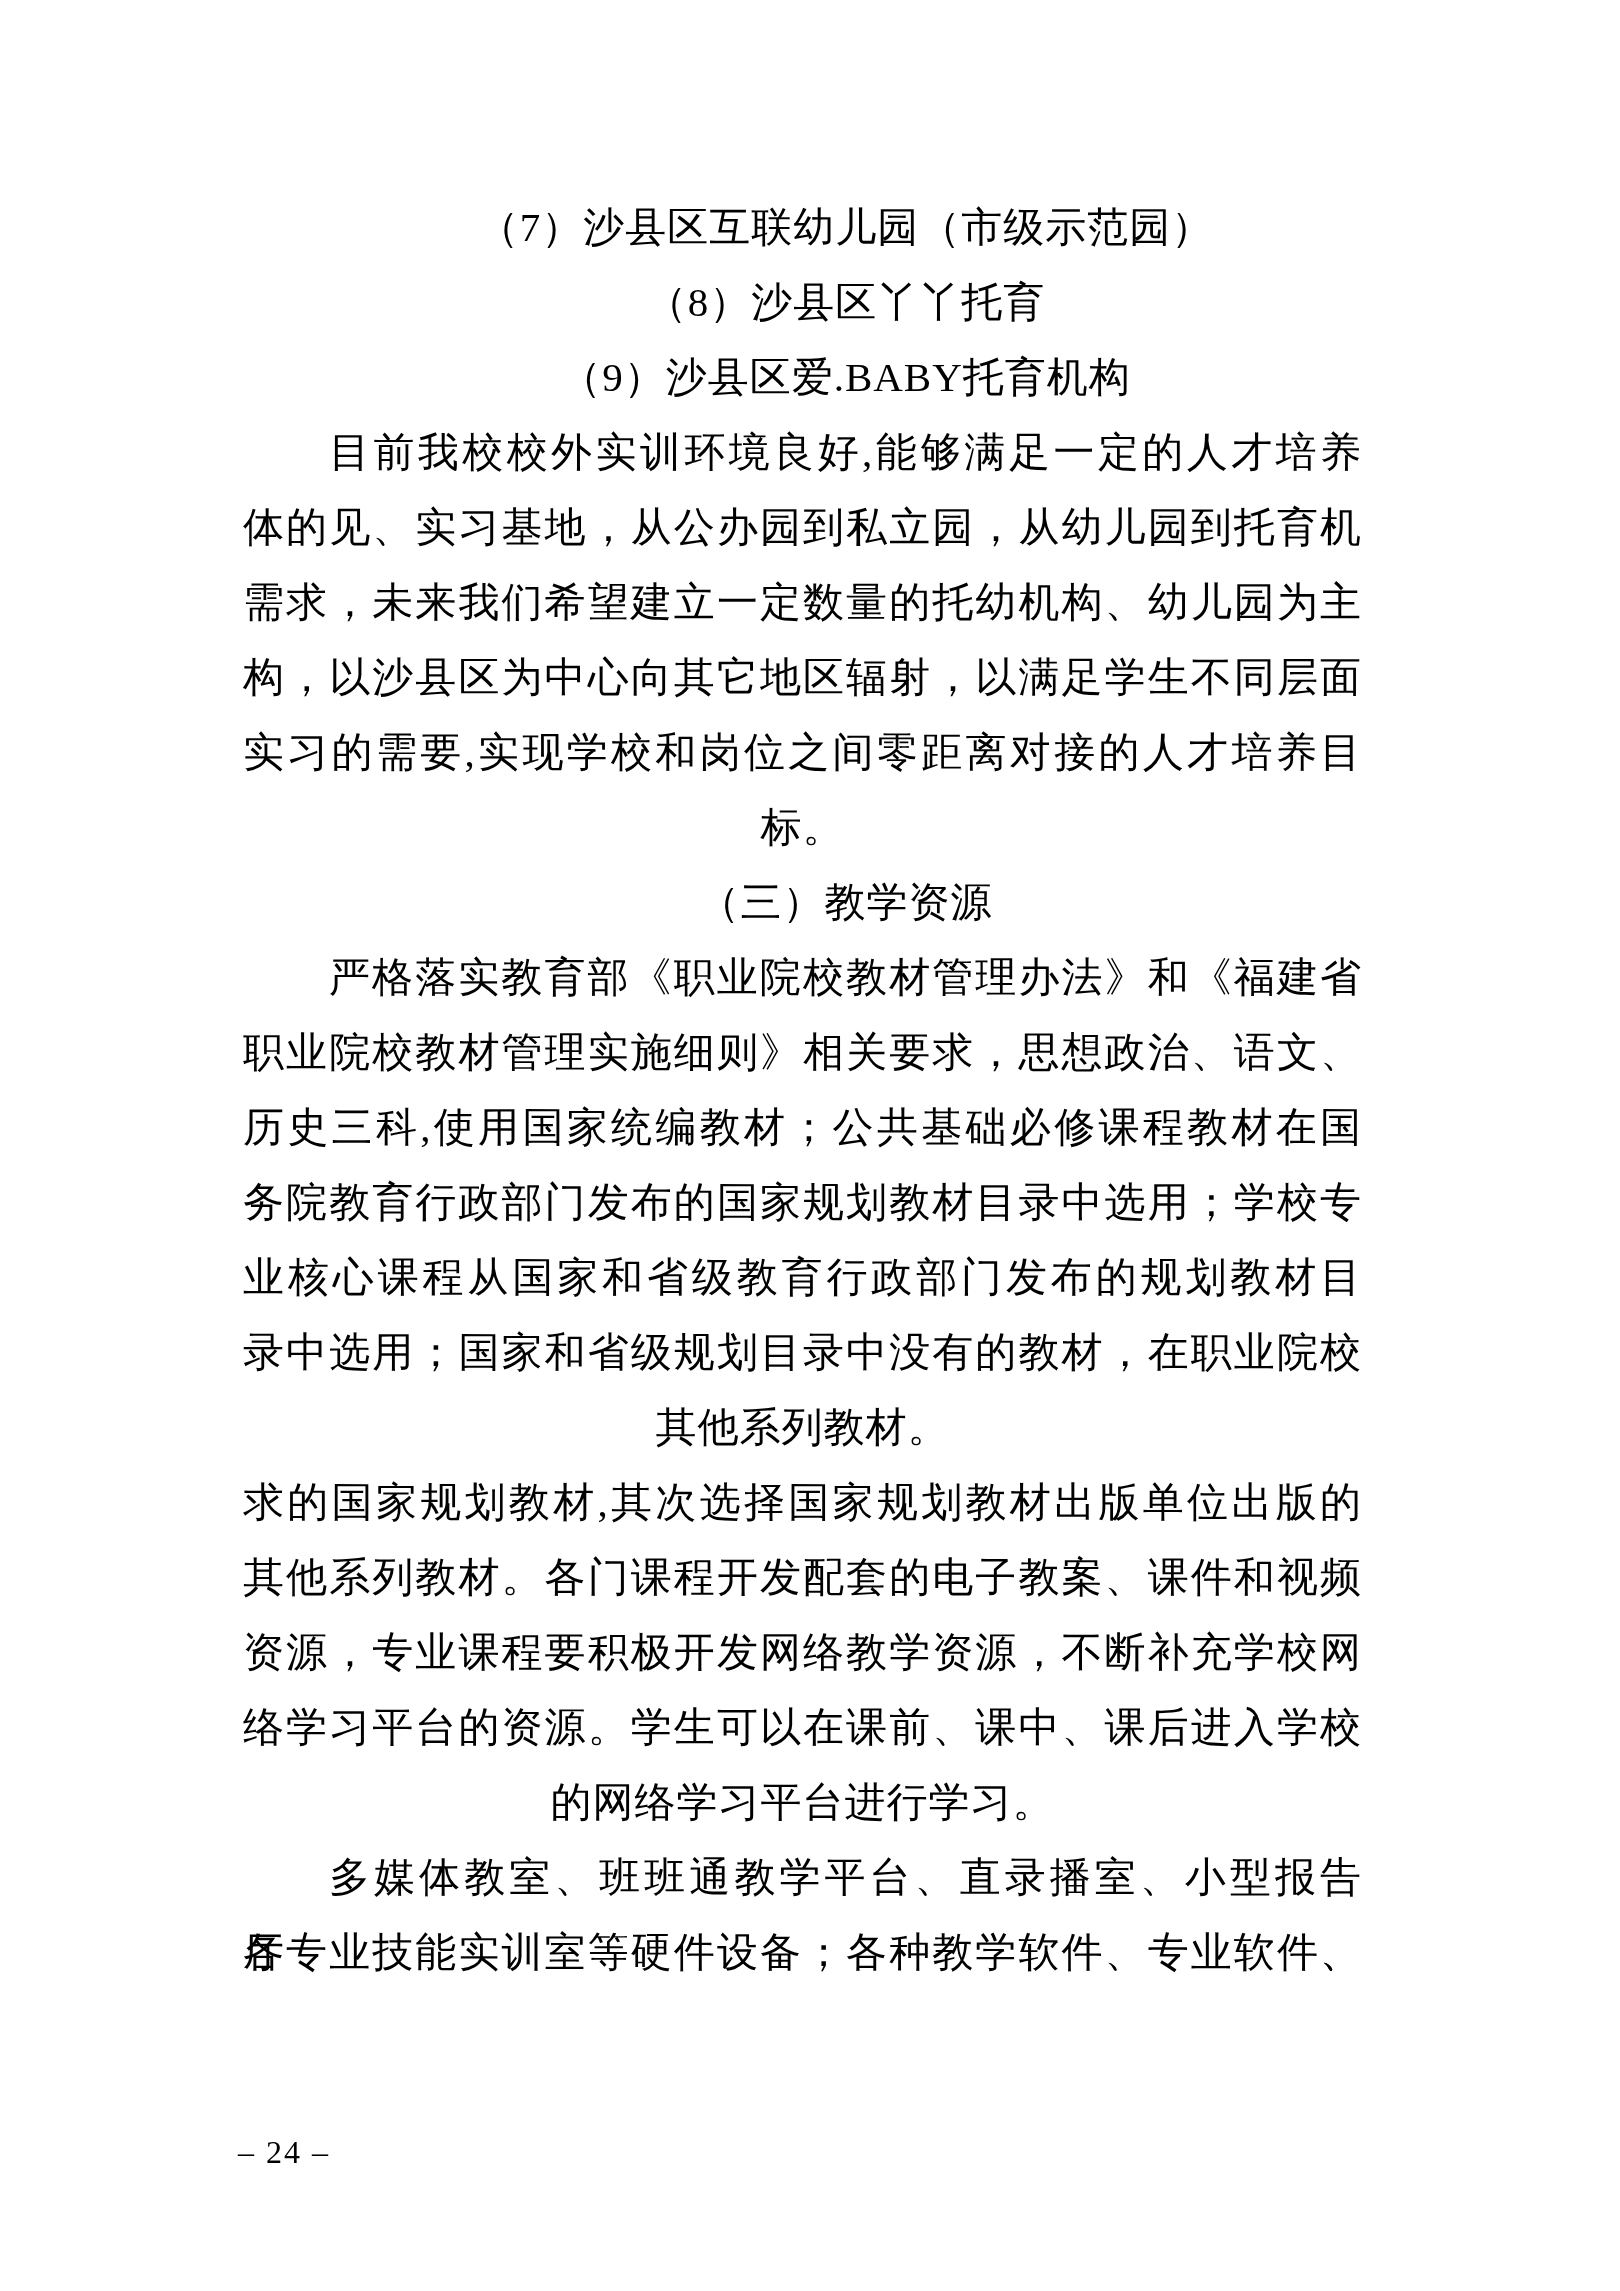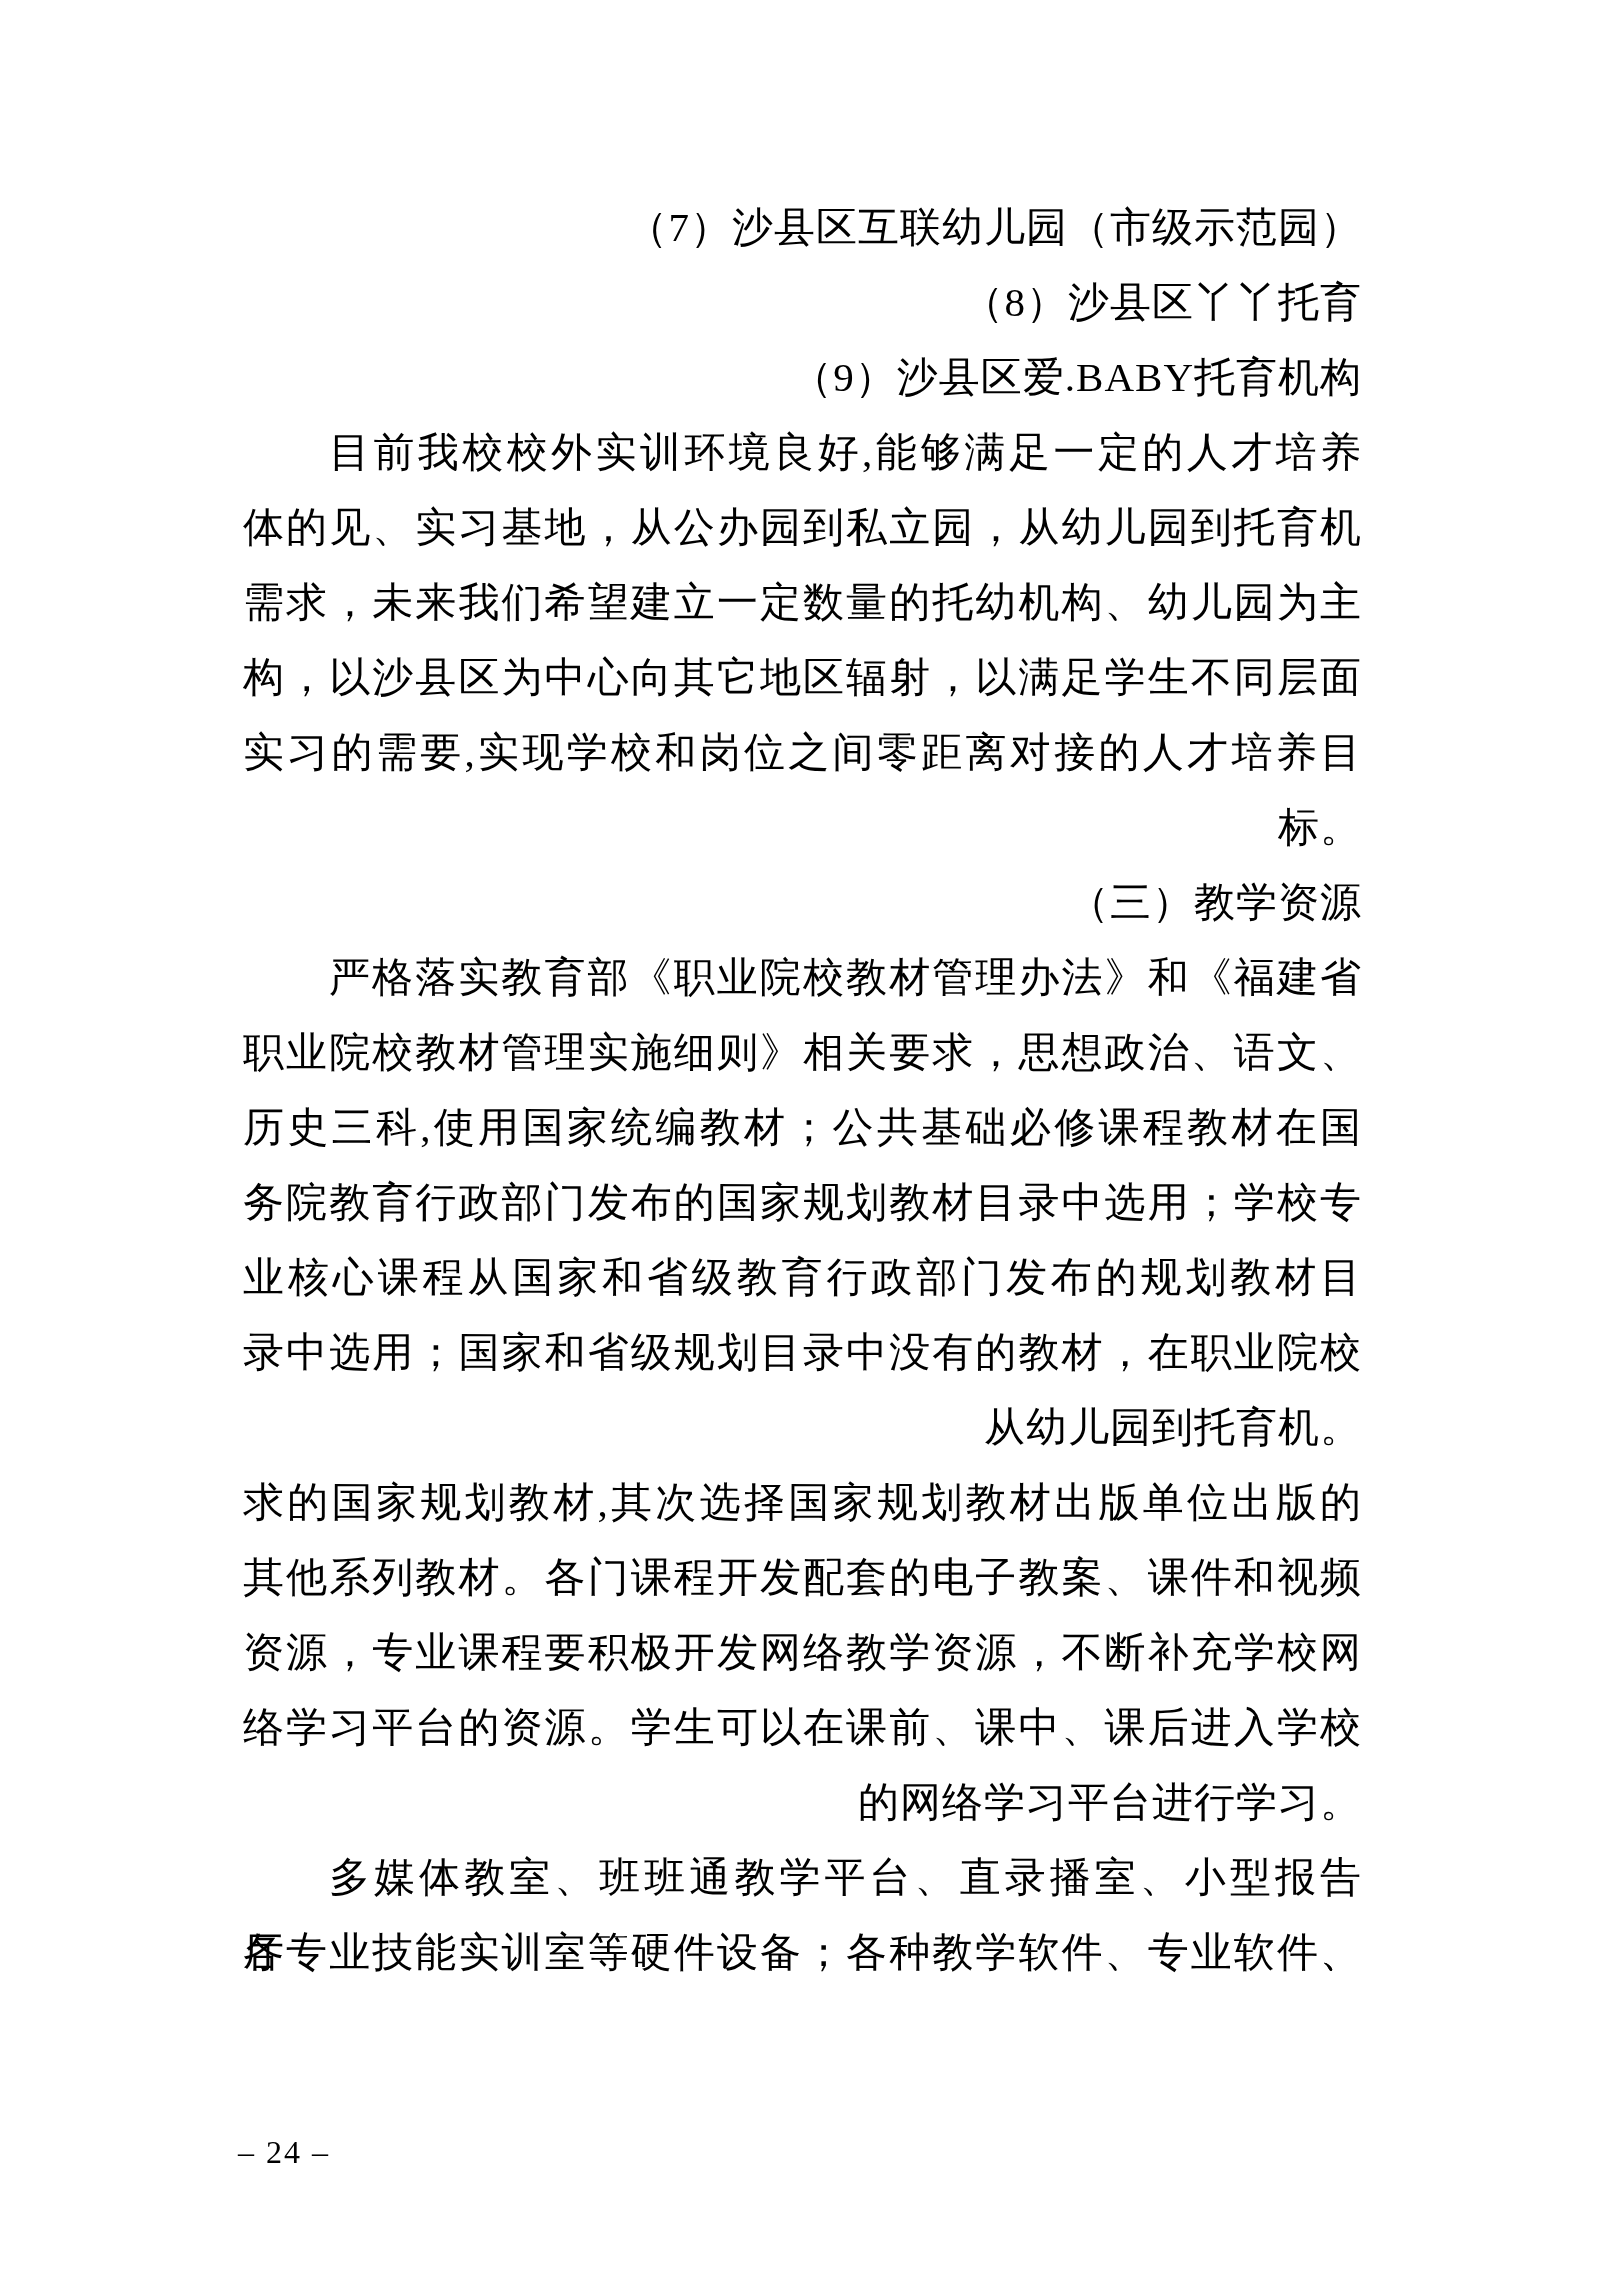--- a/index.html
+++ b/index.html
@@ -24,21 +24,21 @@
     position: absolute;
     left: 243px;
     top: 190px;
     width: 1119px;
   }
   .line {
     font-size: 41px;
     line-height: 75px;
     height: 75px;
     letter-spacing: 1px;
-    text-align: right;
+    text-align: center;
     white-space: normal;
   }
   .line.justify {
     text-align: justify;
     text-align-last: justify;
   }
   .line.indent {
     text-indent: 86px;
   }
   .line.heading {
@@ -70,21 +70,21 @@
       <div class="line justify">构，以沙县区为中心向其它地区辐射，以满足学生不同层面</div>
       <div class="line justify">实习的需要,实现学校和岗位之间零距离对接的人才培养目</div>
       <div class="line">标。</div>
       <div class="line indent heading">（三）教学资源</div>
       <div class="line indent justify">严格落实教育部《职业院校教材管理办法》和《福建省</div>
       <div class="line justify">职业院校教材管理实施细则》相关要求，思想政治、语文、</div>
       <div class="line justify">历史三科,使用国家统编教材；公共基础必修课程教材在国</div>
       <div class="line justify">务院教育行政部门发布的国家规划教材目录中选用；学校专</div>
       <div class="line justify">业核心课程从国家和省级教育行政部门发布的规划教材目</div>
       <div class="line justify">录中选用；国家和省级规划目录中没有的教材，在职业院校</div>
-      <div class="line">从幼儿园到托育机。</div>
+      <div class="line">其他系列教材。</div>
       <div class="line justify">求的国家规划教材,其次选择国家规划教材出版单位出版的</div>
       <div class="line justify">其他系列教材。各门课程开发配套的电子教案、课件和视频</div>
       <div class="line justify">资源，专业课程要积极开发网络教学资源，不断补充学校网</div>
       <div class="line justify">络学习平台的资源。学生可以在课前、课中、课后进入学校</div>
       <div class="line">的网络学习平台进行学习。</div>
       <div class="line indent justify">多媒体教室、班班通教学平台、直录播室、小型报告厅、</div>
       <div class="line justify">各专业技能实训室等硬件设备；各种教学软件、专业软件、</div>
     </main>
   <footer class="footer">
     <span class="page-number">– 24 –</span>

